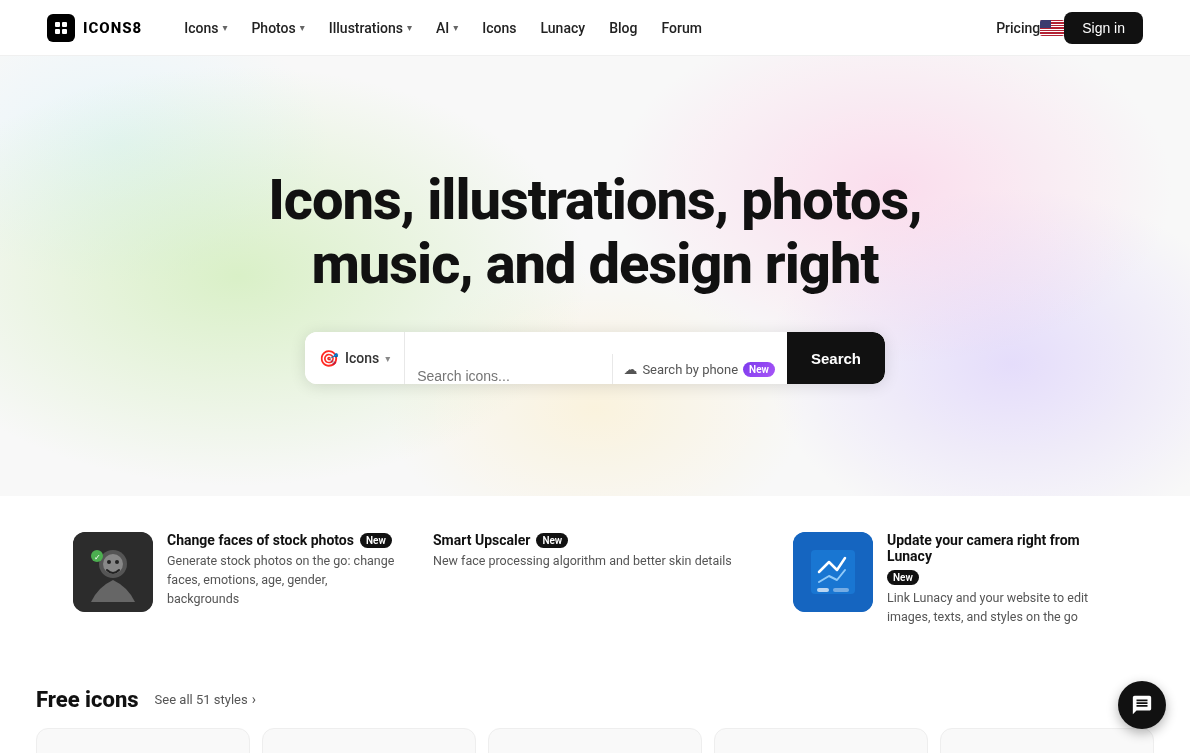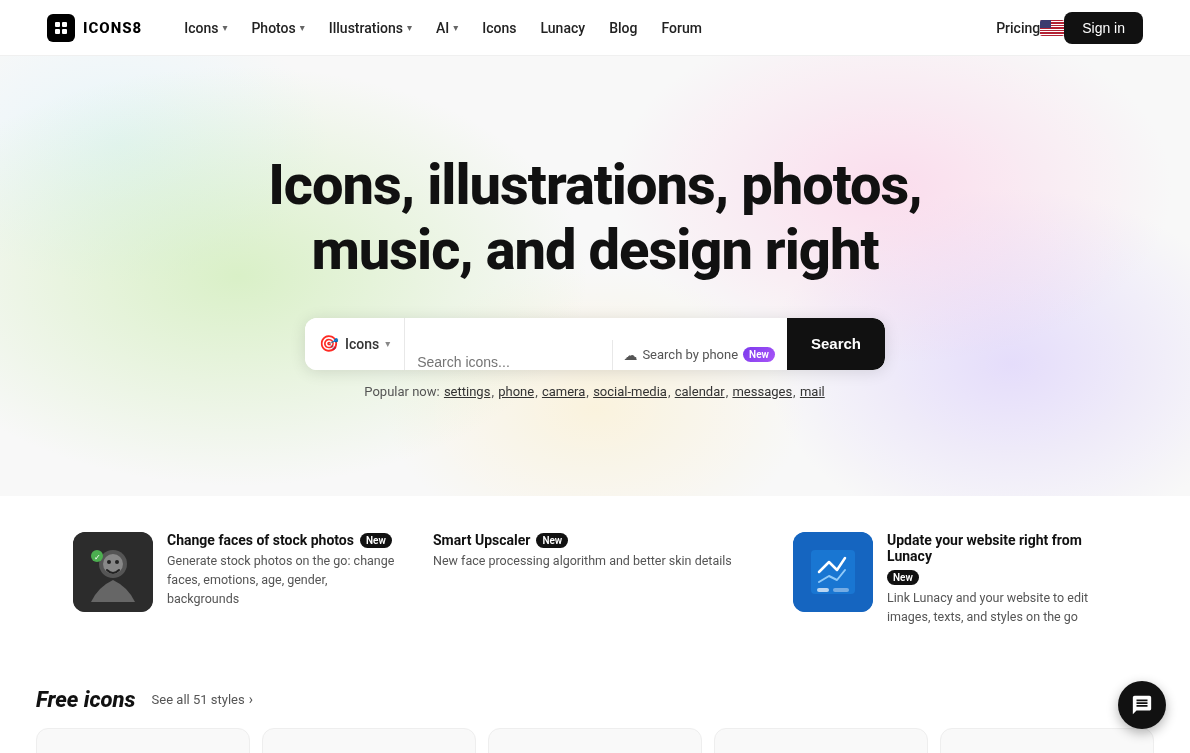--- a/index.html
+++ b/index.html
@@ -294,21 +294,20 @@
     .free-icons-header {
       display: flex;
       align-items: center;
       gap: 16px;
       margin-bottom: 16px;
     }
     .free-icons-title {
       font-size: 22px;
       font-weight: 800;
       color: #111;
-      font-style: italic;
     }
     .see-all-link {
       display: flex;
       align-items: center;
       gap: 4px;
       font-size: 13px;
       color: #555;
       cursor: pointer;
       text-decoration: none;
     }
@@ -466,30 +465,20 @@
         <input class="search-input" type="text" placeholder="Search icons..." style="">
         <div class="search-by-image">
           <span class="cloud-icon">☁</span>
           <span>Search by phone</span>
           <span class="new-badge">New</span>
         </div>
       </div>
       <button class="search-btn">Search</button>
     </div>
 
-    <div class="popular-row">
-      <span>Popular now:</span>
-      <a>settings</a>,
-      <a>phone</a>,
-      <a>camera</a>,
-      <a>social-media</a>,
-      <a>calendar</a>,
-      <a>messages</a>,
-      <a>mail</a>
-    </div>
   </div>
 </section>
 
 <div class="feature-cards">
 
   <div class="feature-card">
     <div class="feature-thumb thumb-change-faces">
       <svg width="80" height="80" viewBox="0 0 80 80">
         <rect width="80" height="80" rx="12" fill="#2c2c2c"></rect>
         <circle cx="40" cy="32" r="14" fill="#555"></circle>
@@ -527,21 +516,21 @@
         <rect width="80" height="80" rx="12" fill="#1565c0"></rect>
         <rect x="18" y="18" width="44" height="44" rx="4" fill="#1976d2"></rect>
         <path d="M26 40 L36 30 L44 38 L52 26" stroke="white" stroke-width="2.5" fill="none" stroke-linecap="round" stroke-linejoin="round"></path>
         <path d="M26 50 L36 44 L44 48 L52 38" stroke="#90caf9" stroke-width="2" fill="none" stroke-linecap="round" stroke-linejoin="round"></path>
         <rect x="24" y="56" width="12" height="4" rx="2" fill="white" opacity="0.7"></rect>
         <rect x="40" y="56" width="16" height="4" rx="2" fill="white" opacity="0.4"></rect>
       </svg>
     </div>
     <div class="feature-text">
       <div class="feature-title">
-        <span>Update your website right from Lunacy</span>
+        <span>Update your camera right from Lunacy</span>
         <span class="feature-new-badge">New</span>
       </div>
       <div class="feature-desc">Link Lunacy and your website to edit images, texts, and styles on the go</div>
     </div>
   </div>
 </div>
 
 <div class="free-icons-section">
   <div class="free-icons-header">
     <h2 class="free-icons-title">Free icons</h2>

